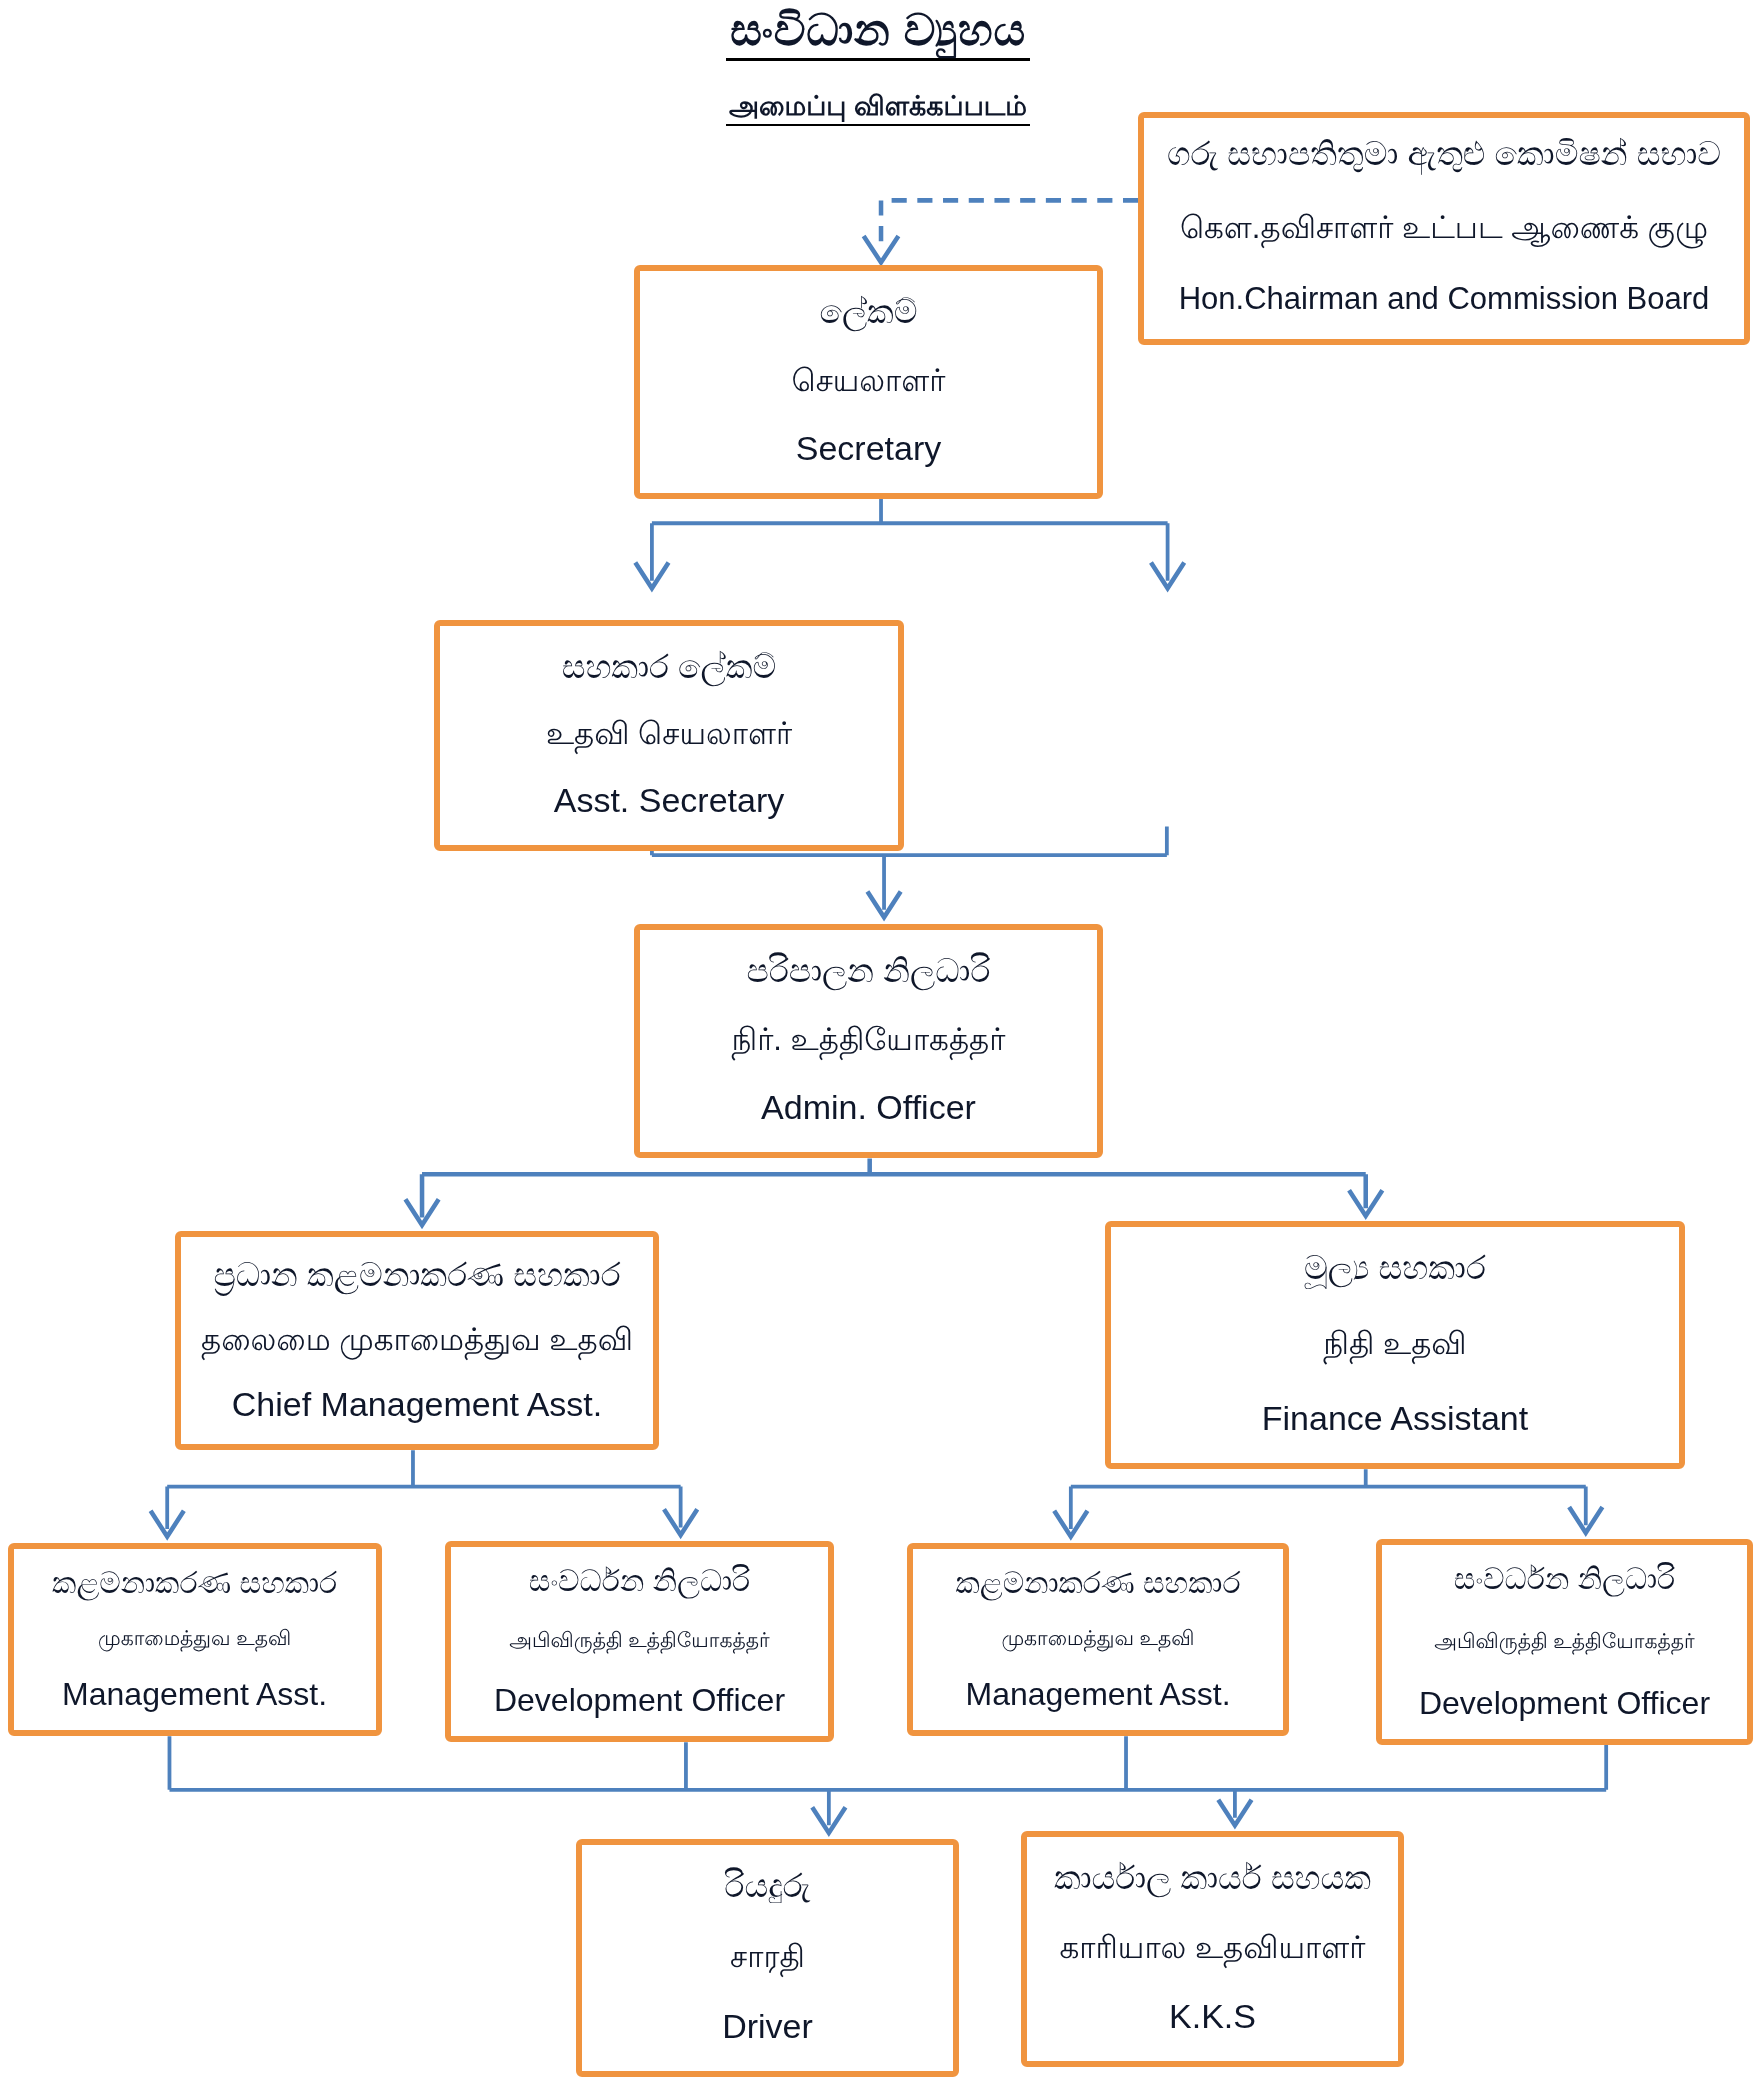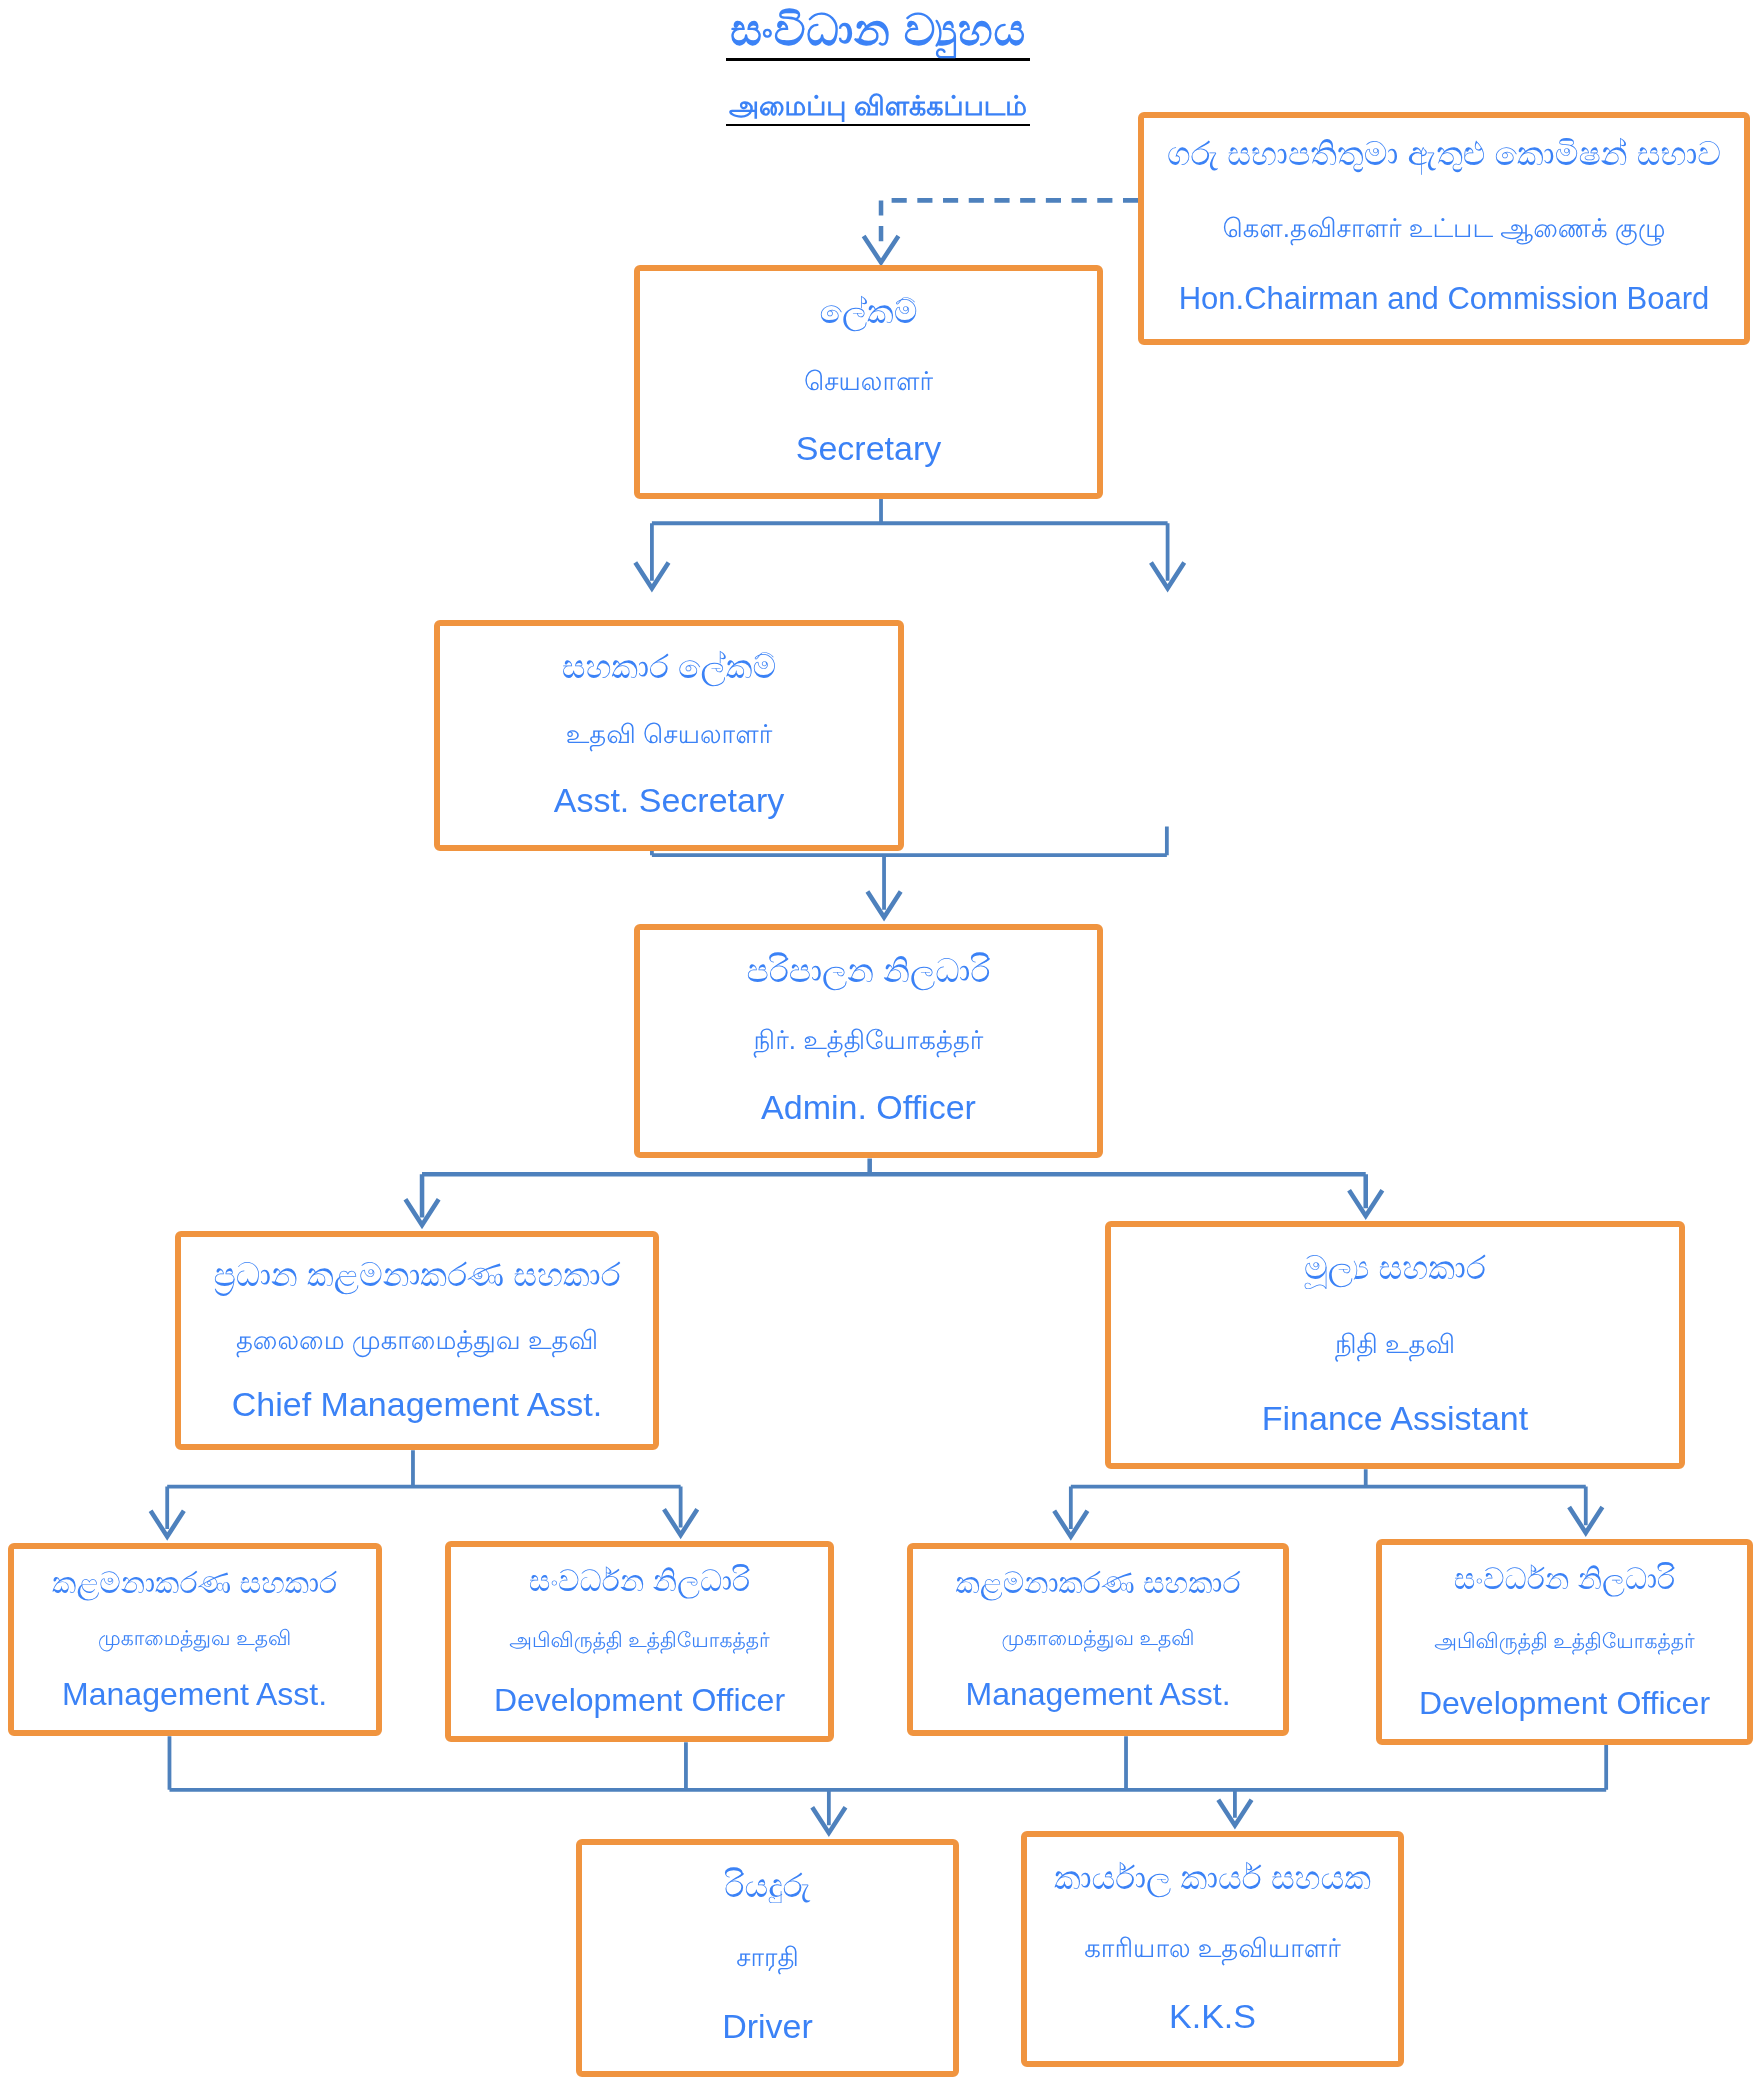--- a/index.html
+++ b/index.html
@@ -2,21 +2,21 @@
 <html style="font-size:12px"><head>
 <meta charset="utf-8">
 <style>
   html,body{margin:0;padding:0;background:#ffffff;}
   #canvas{
     position:relative;
     width:1756px;
     height:2087px;
     background:#ffffff;
     font-family:"Liberation Sans", sans-serif;
-    color:#3b82f6;
+    color:#0f172a;
     overflow:hidden;
     text-decoration:underline;
   }
   .titles{
     position:absolute;
     left:0; top:0; width:1756px;
     text-align:center;
   }
   .title-si{
     position:absolute;
@@ -40,21 +40,21 @@
     border:6.8px solid #F0943F;
     border-radius:6px;
     box-sizing:border-box;
     display:flex;
     flex-direction:column;
     justify-content:space-between;
     text-align:center;
     padding:23px 9px 26px 9px;
   }
   .node .si{font-size:33px;line-height:1.1;}
-  .node .ta{font-size:26px;line-height:1.1;}
+  .node .ta{font-size:31px;line-height:1.1;}
   .node .en{font-size:34px;line-height:1.05;}
   .node.small .si{font-size:30px;}
   .node.small .ta{font-size:20.4px;}
   .node.small .en{font-size:32px;}
   #connectors{position:absolute;left:0;top:0;}
 </style>
 </head>
 <body>
 
 <div id="canvas">

